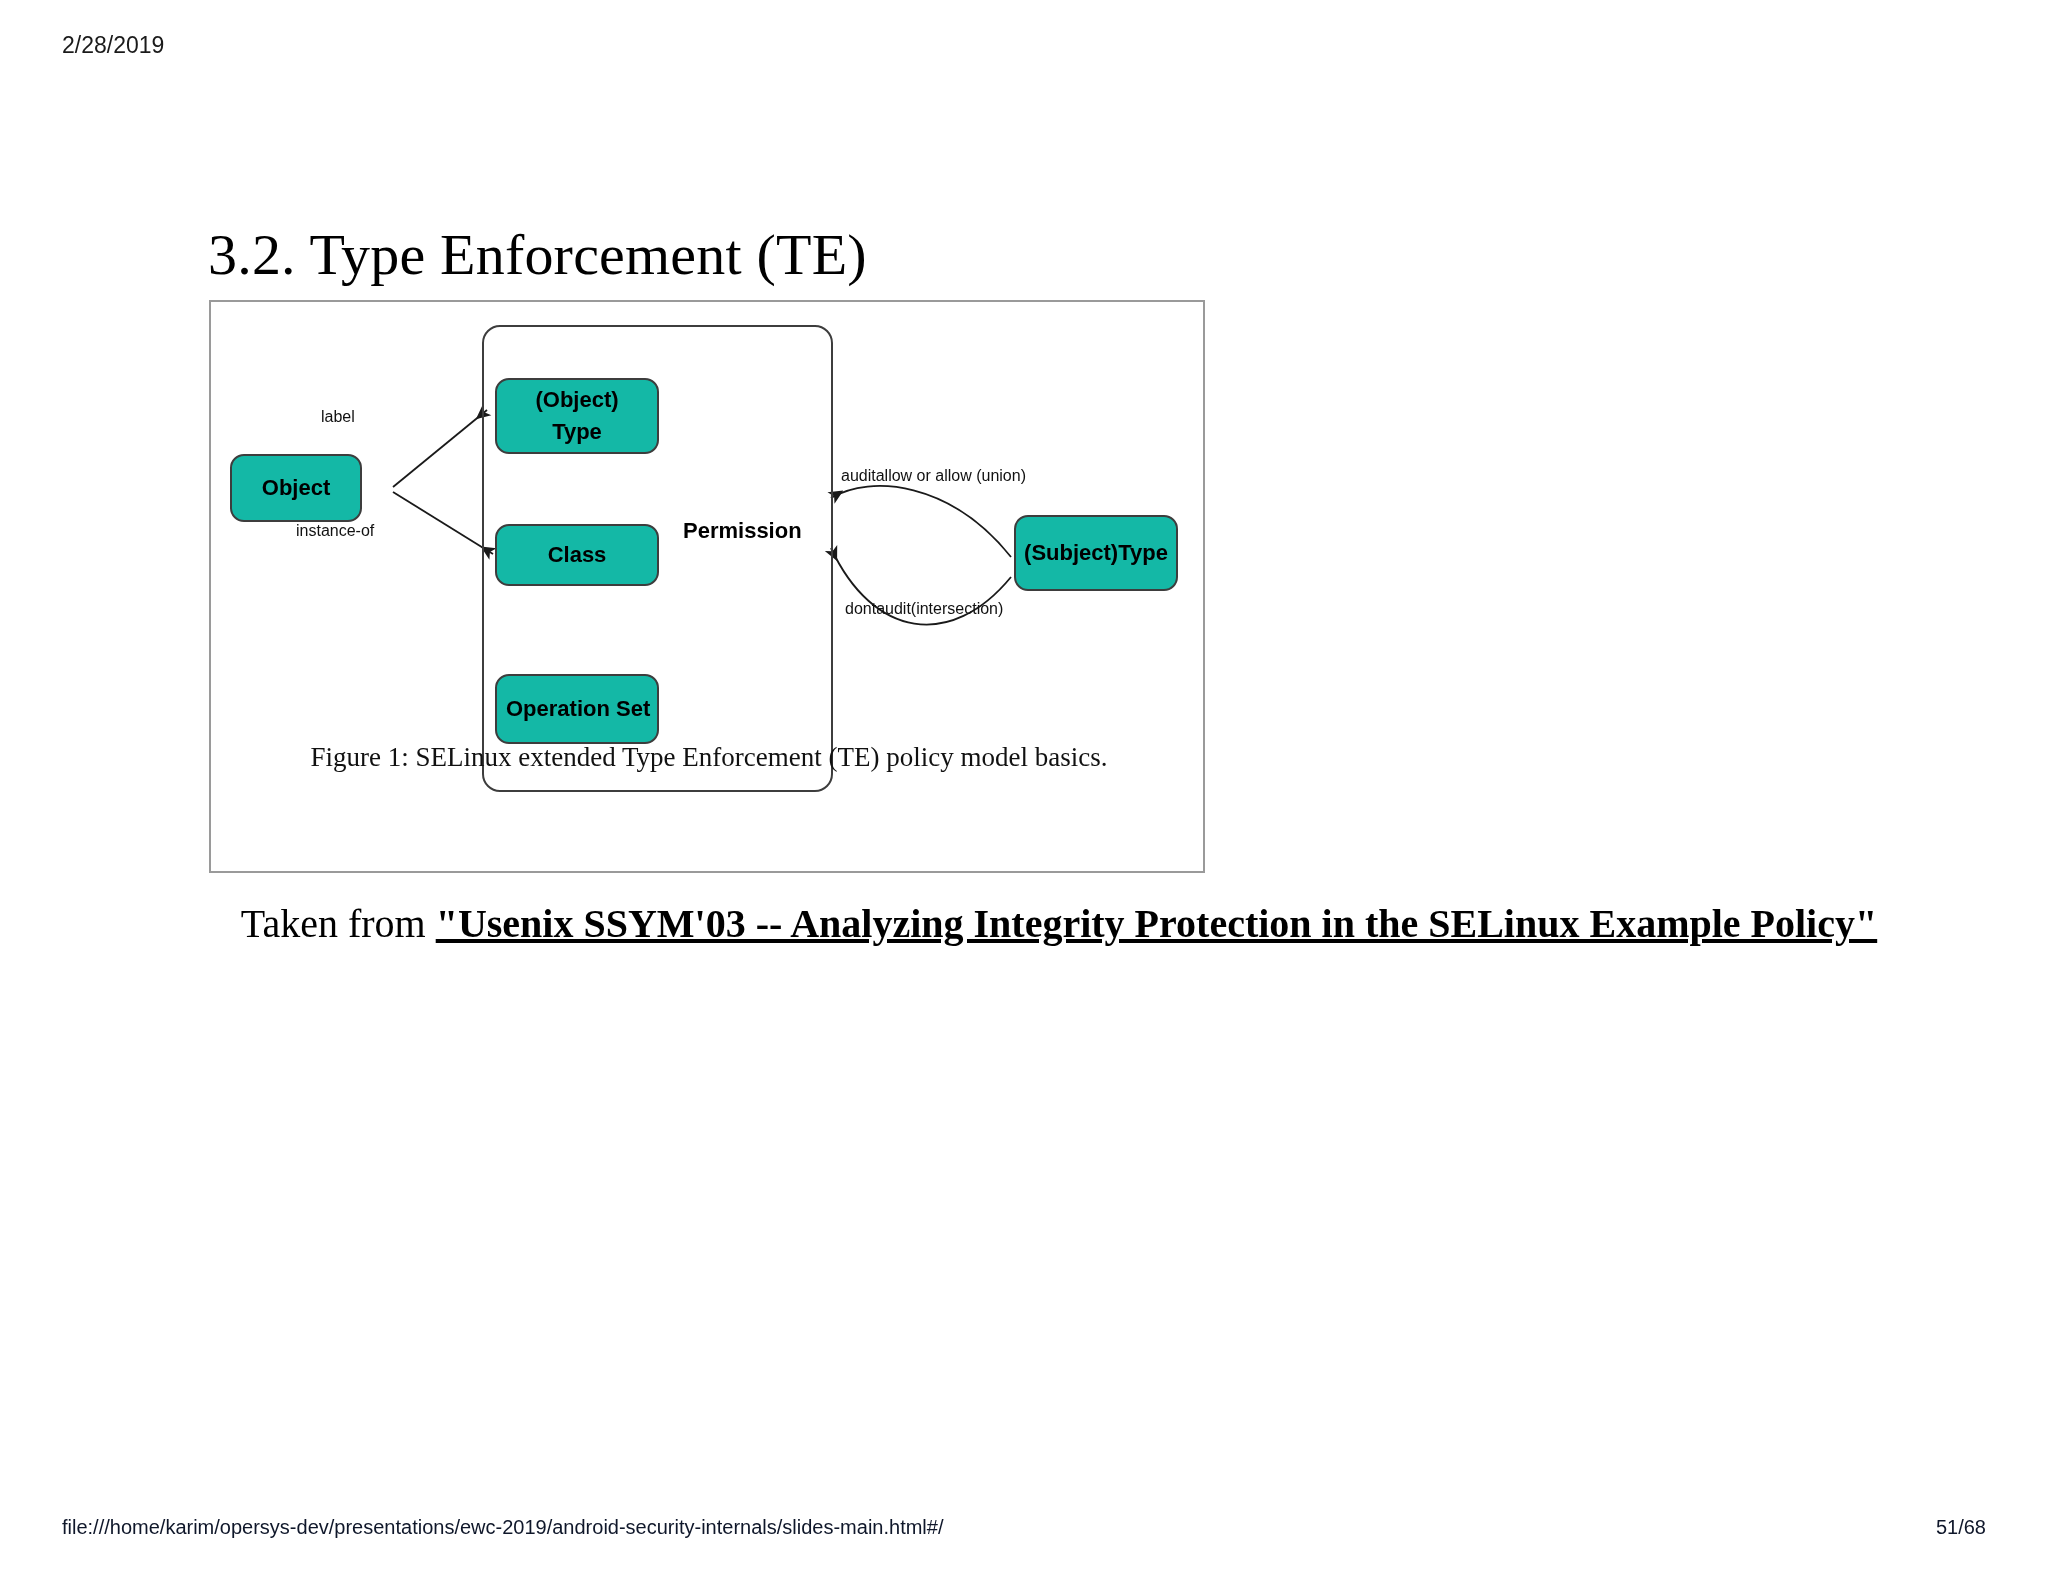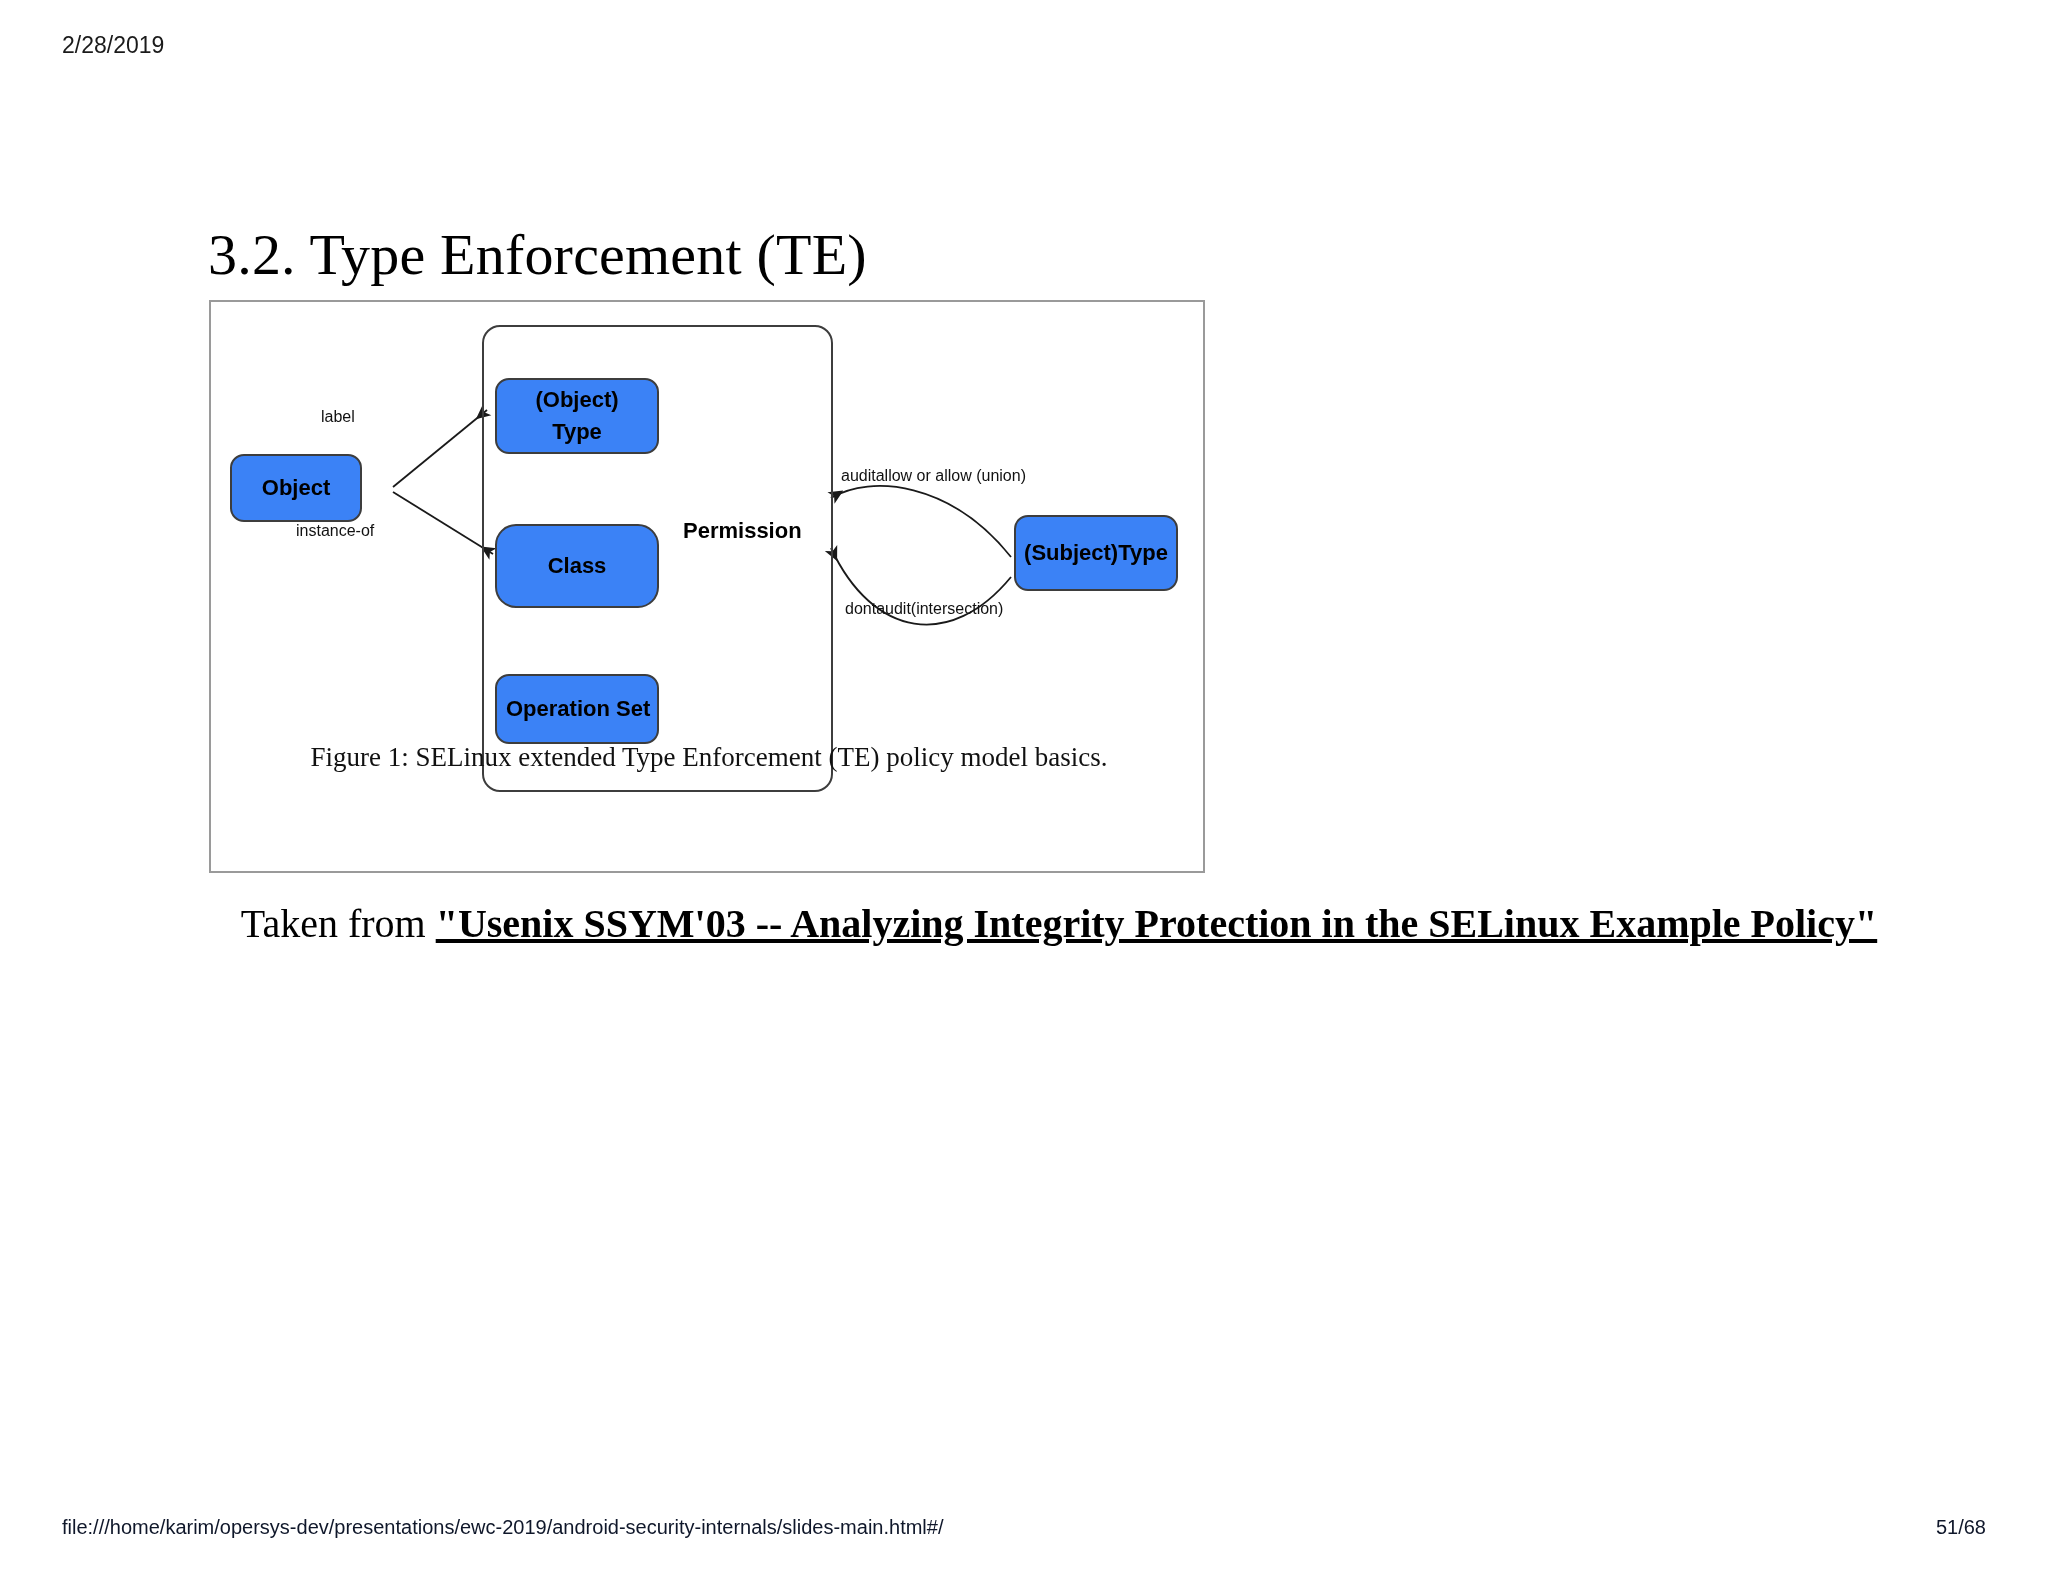--- a/index.html
+++ b/index.html
@@ -79,21 +79,21 @@
     left: 0;
     top: 0;
   }
 
   
   .node {
     position: absolute;
     box-sizing: border-box;
     border: 2px solid #3d3d3d;
     border-radius: 14px;
-    background: #3b82f6;
+    background: #14b8a6;
     font-family: "Liberation Sans", sans-serif;
     font-weight: bold;
     font-size: 22px;
     color: #000;
     display: flex;
     align-items: center;
     justify-content: center;
     text-align: center;
     line-height: 1.45;
   }
@@ -213,21 +213,21 @@
 
     <div class="node" style="left:19px; top:152px; width:132px; height:68px;">
       <span>Object</span>
     </div>
 
     <div class="node" style="left:284px; top:76px; width:164px; height:76px; flex-direction:column;">
       <span>(Object)</span>
       <span>Type</span>
     </div>
 
-    <div class="node" style="left:284px; top:222px; width:164px; height:84px;border-radius:21px;">
+    <div class="node" style="left:284px; top:222px; width:164px; height:62px;">
       <span>Class</span>
     </div>
 
     <div class="node" style="left:284px; top:372px; width:164px; height:70px; justify-content:flex-start; padding-left:9px;">
       <span>Operation Set</span>
     </div>
 
     <div class="node" style="left:803px; top:213px; width:164px; height:76px; flex-direction:row;">
       <span>(Subject)</span>
       <span>Type</span>

